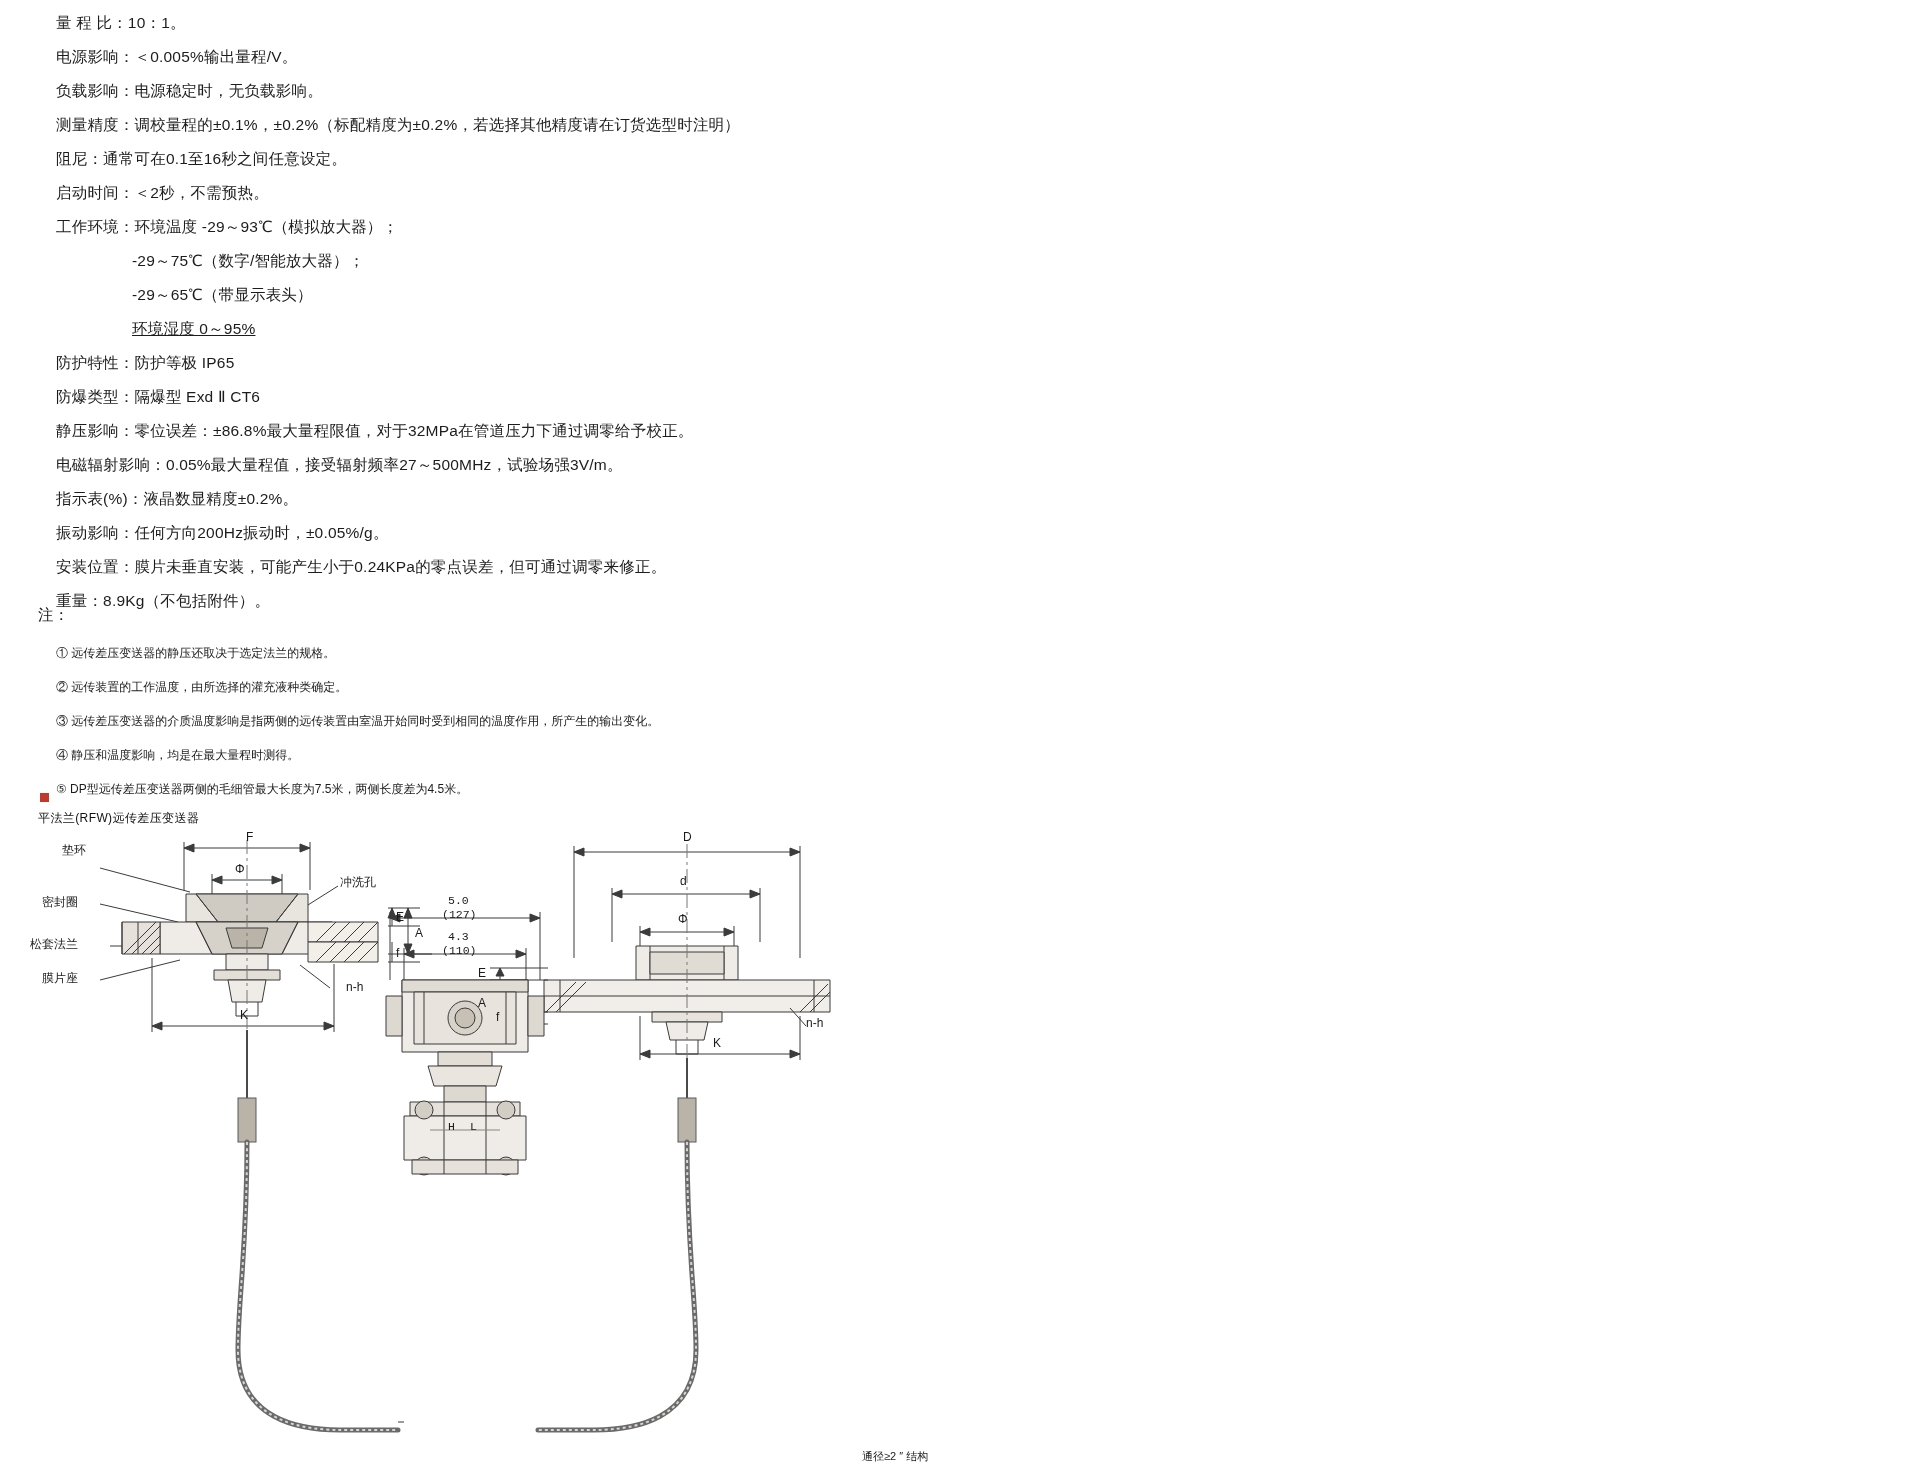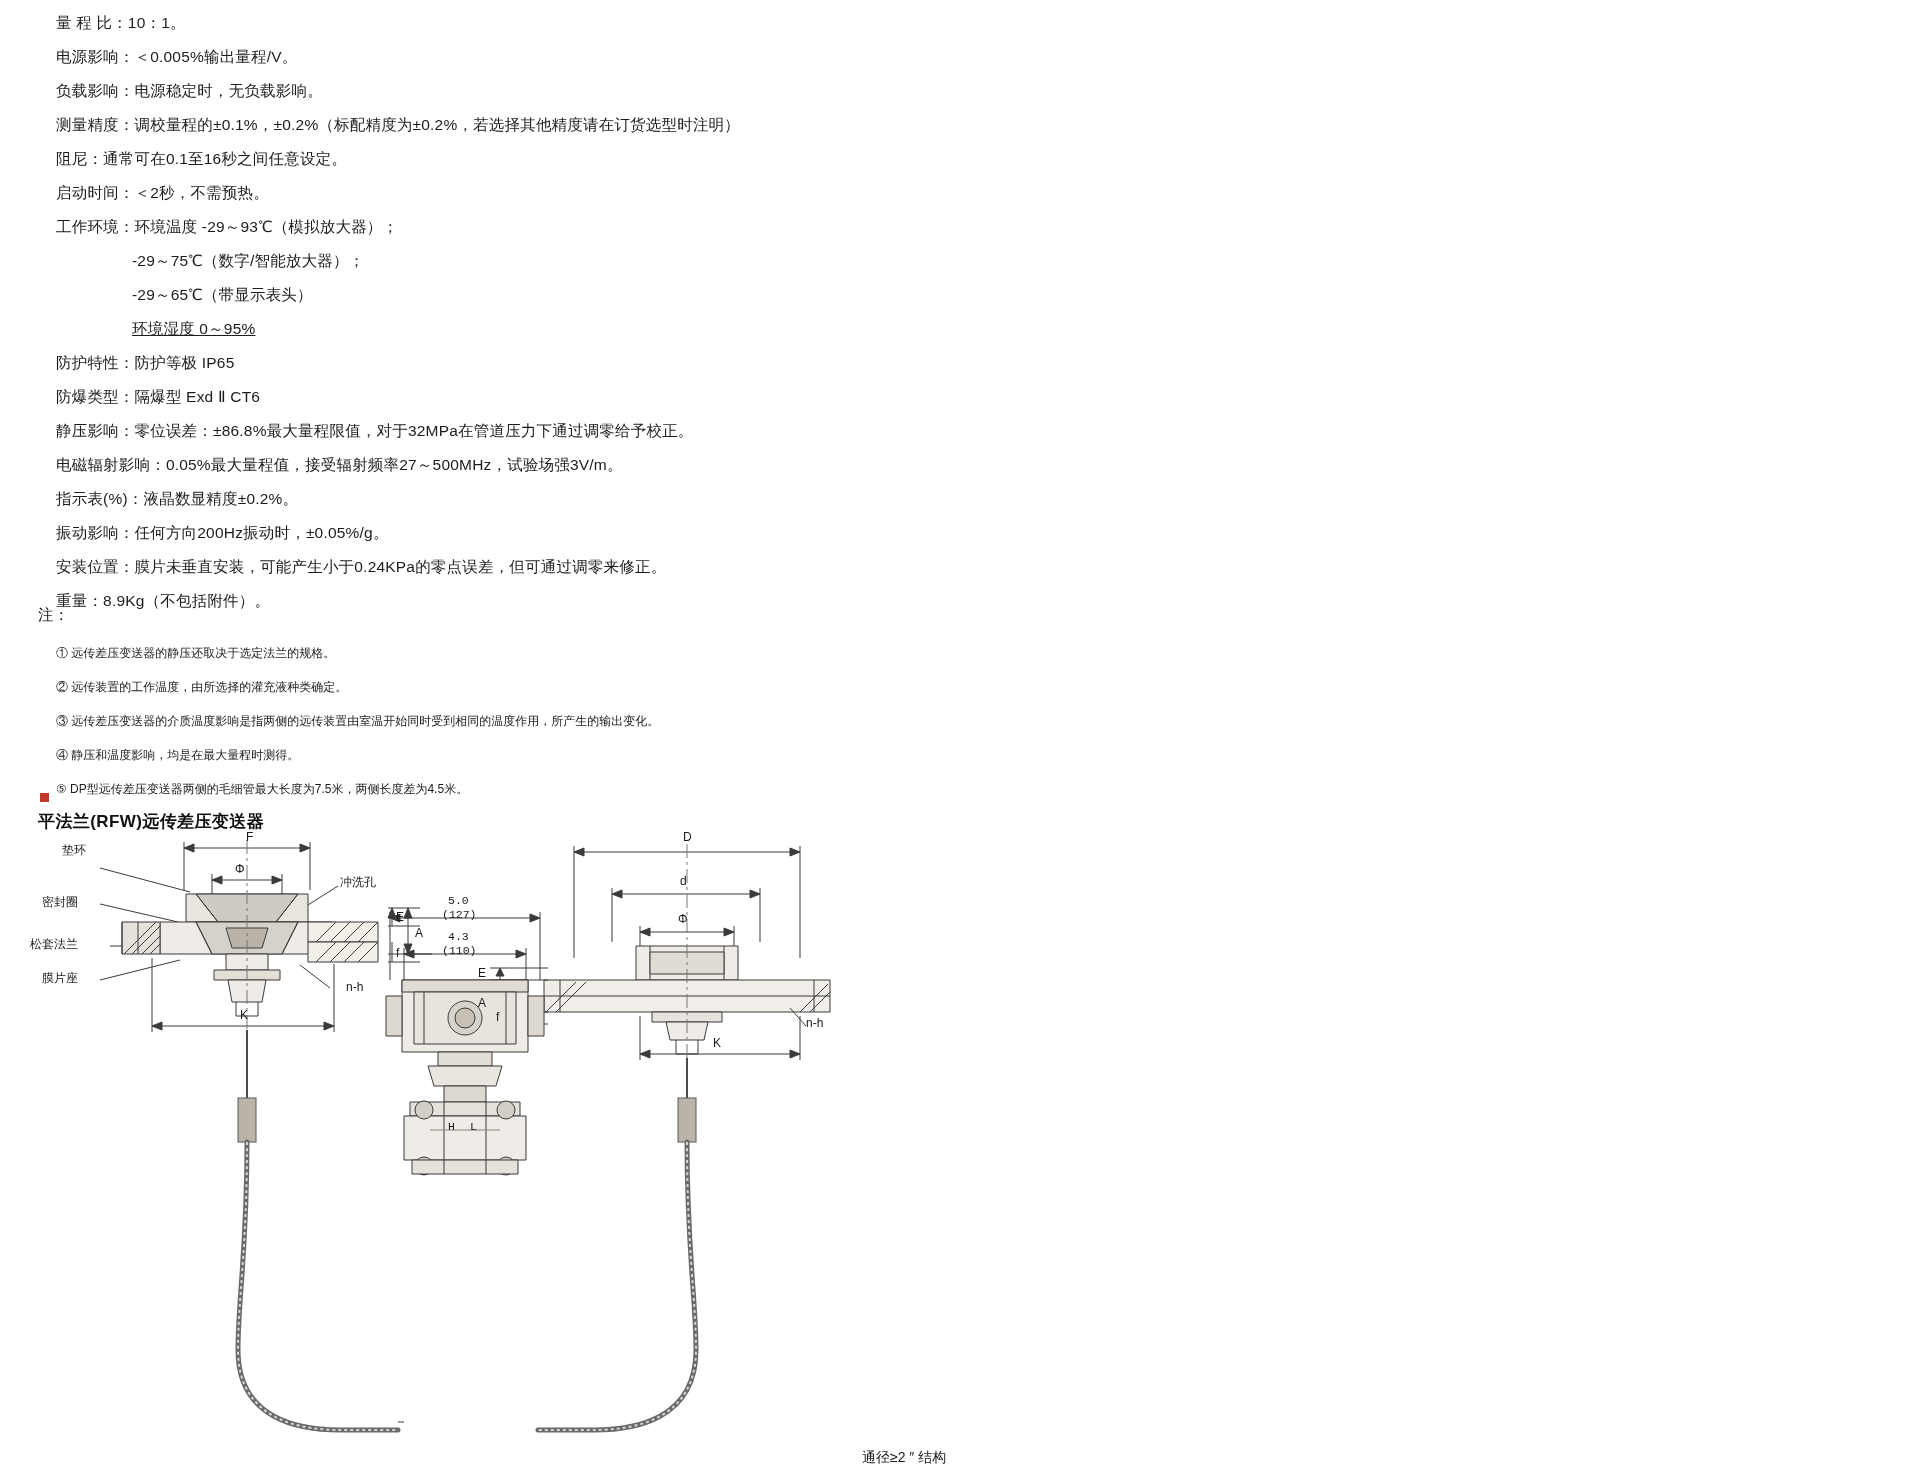--- a/index.html
+++ b/index.html
@@ -62,22 +62,22 @@
     left: 40px;
     top: 793px;
     width: 9px;
     height: 9px;
     background: #c0392b;
   }
   .sec-title {
     position: absolute;
     left: 38px;
     top: 810px;
-    font-size: 17px;
-    font-weight: bold;
+    font-size: 12px;
+    font-weight: normal;
     color: #111;
     letter-spacing: 0.4px;
   }
   
   .drawing {
     position: absolute;
     left: 0;
     top: 830px;
     width: 1920px;
     height: 640px;
@@ -87,21 +87,21 @@
     font-size: 12px;
     color: #1a1a1a;
     white-space: nowrap;
     font-family: "Liberation Sans", sans-serif;
   }
   .dlabel.mono { font-family: "Liberation Mono", monospace; font-size: 11.5px; }
   .caption {
     position: absolute;
     left: 862px;
     top: 1449px;
-    font-size: 14px;
+    font-size: 11px;
     color: #1a1a1a;
     white-space: nowrap;
   }
   svg { display: block; }
 </style>
 </head>
 <body>
 
 <div class="page">
 

